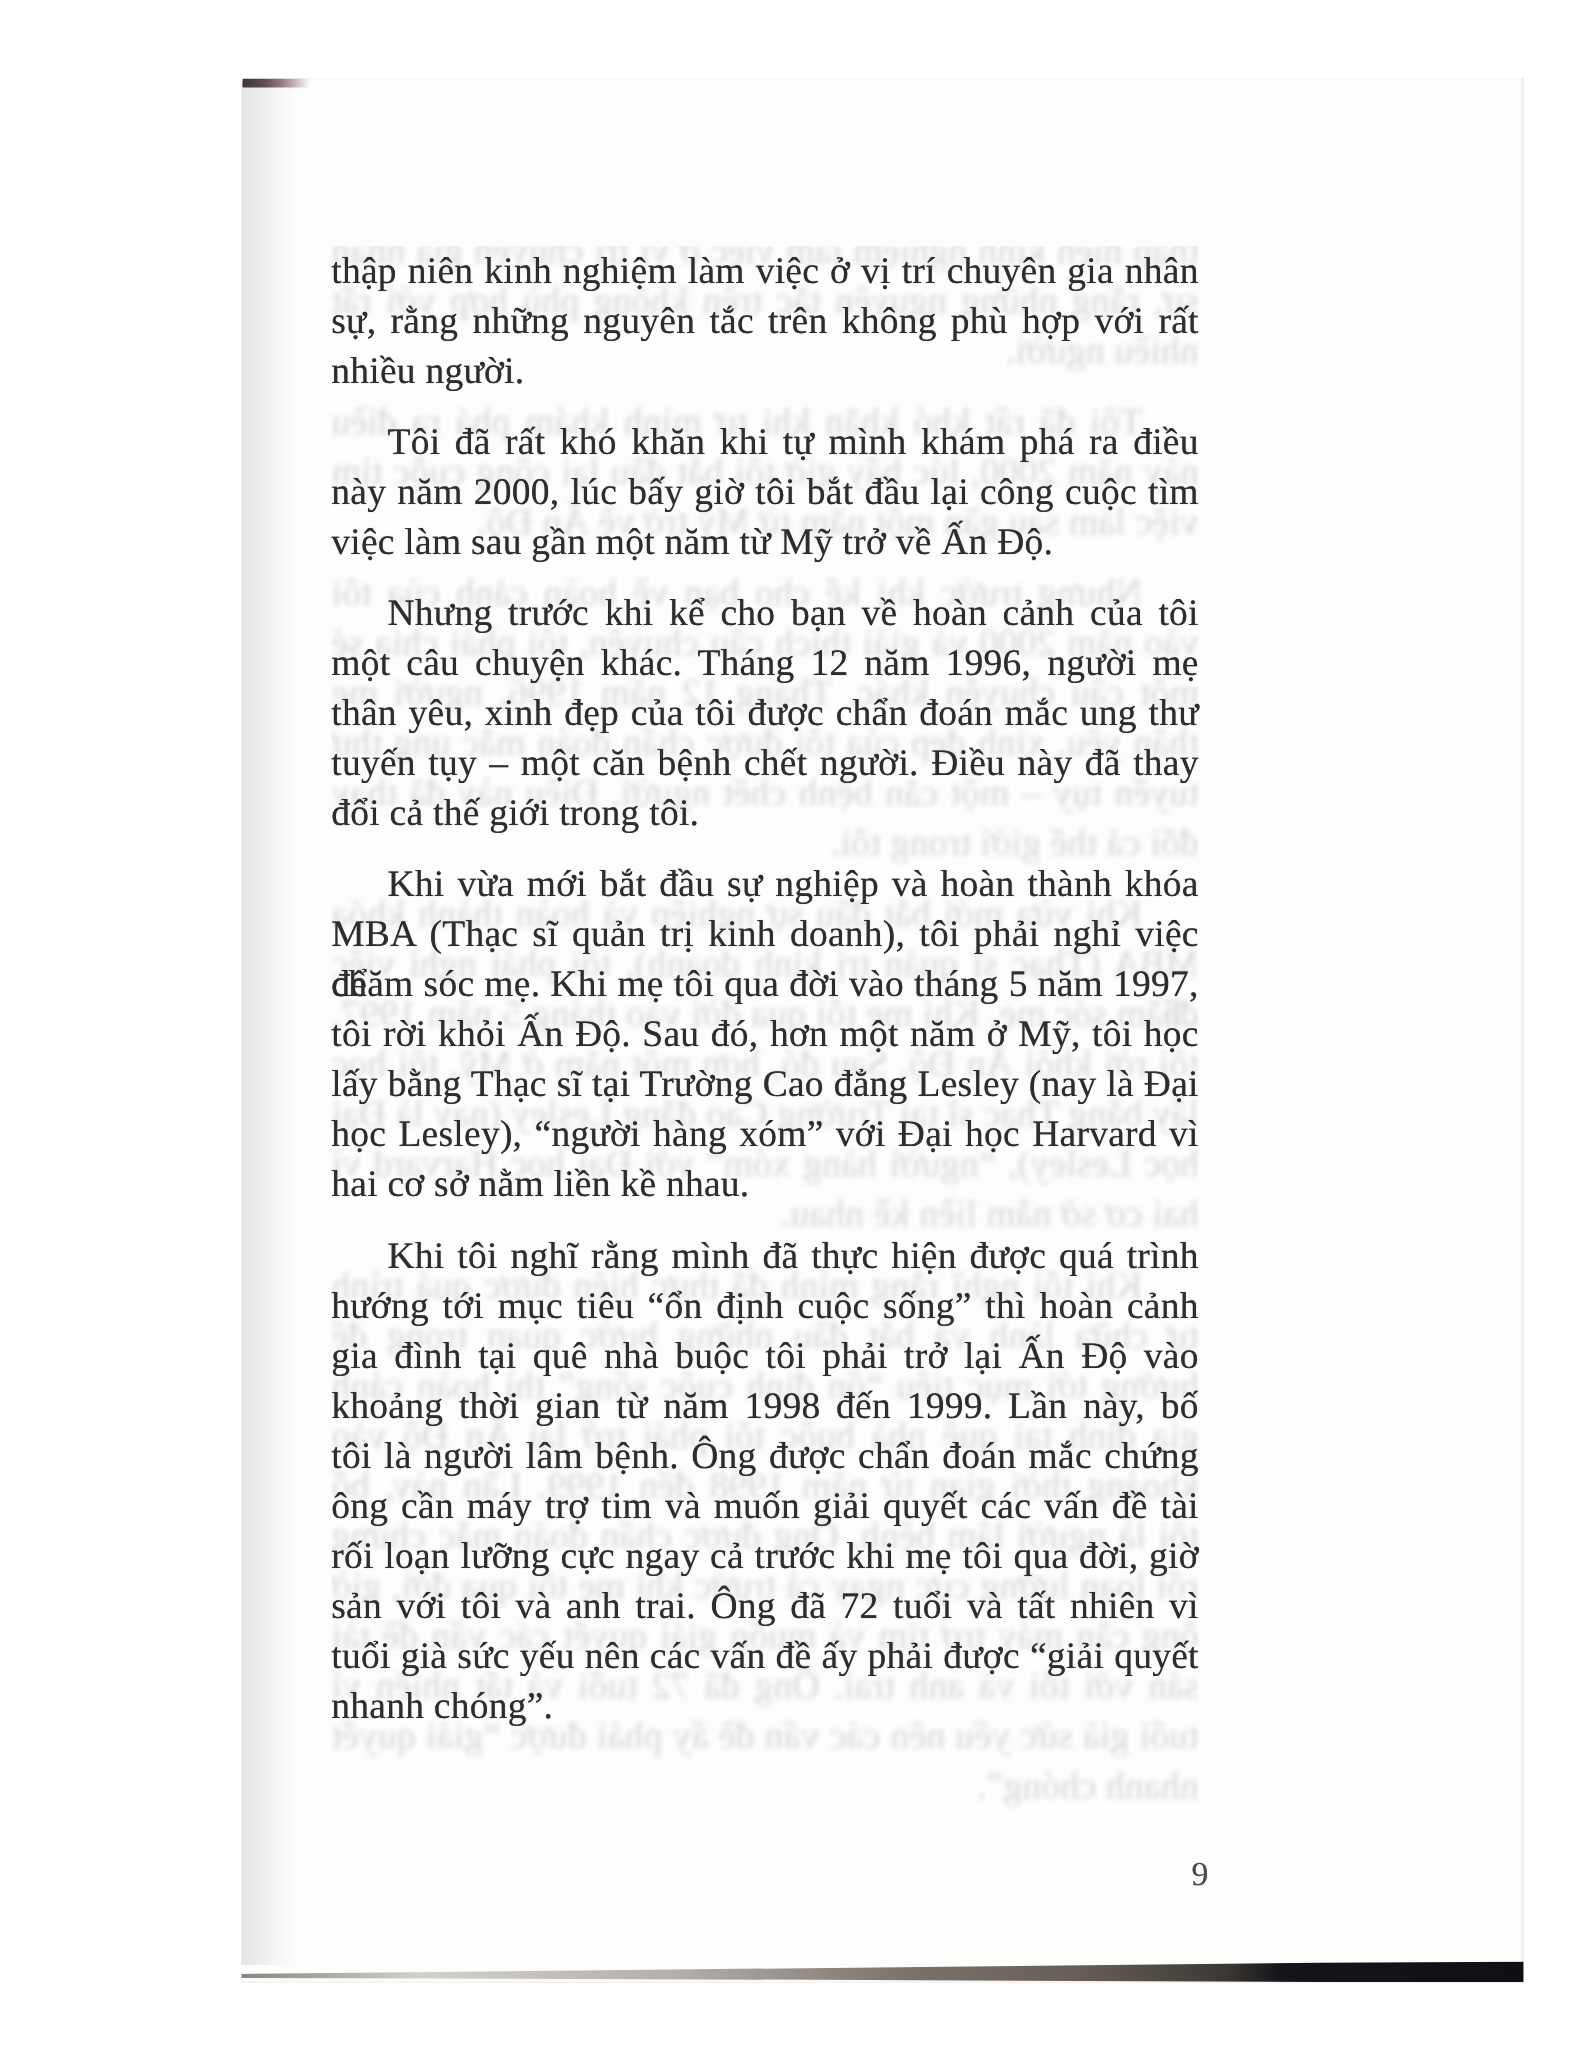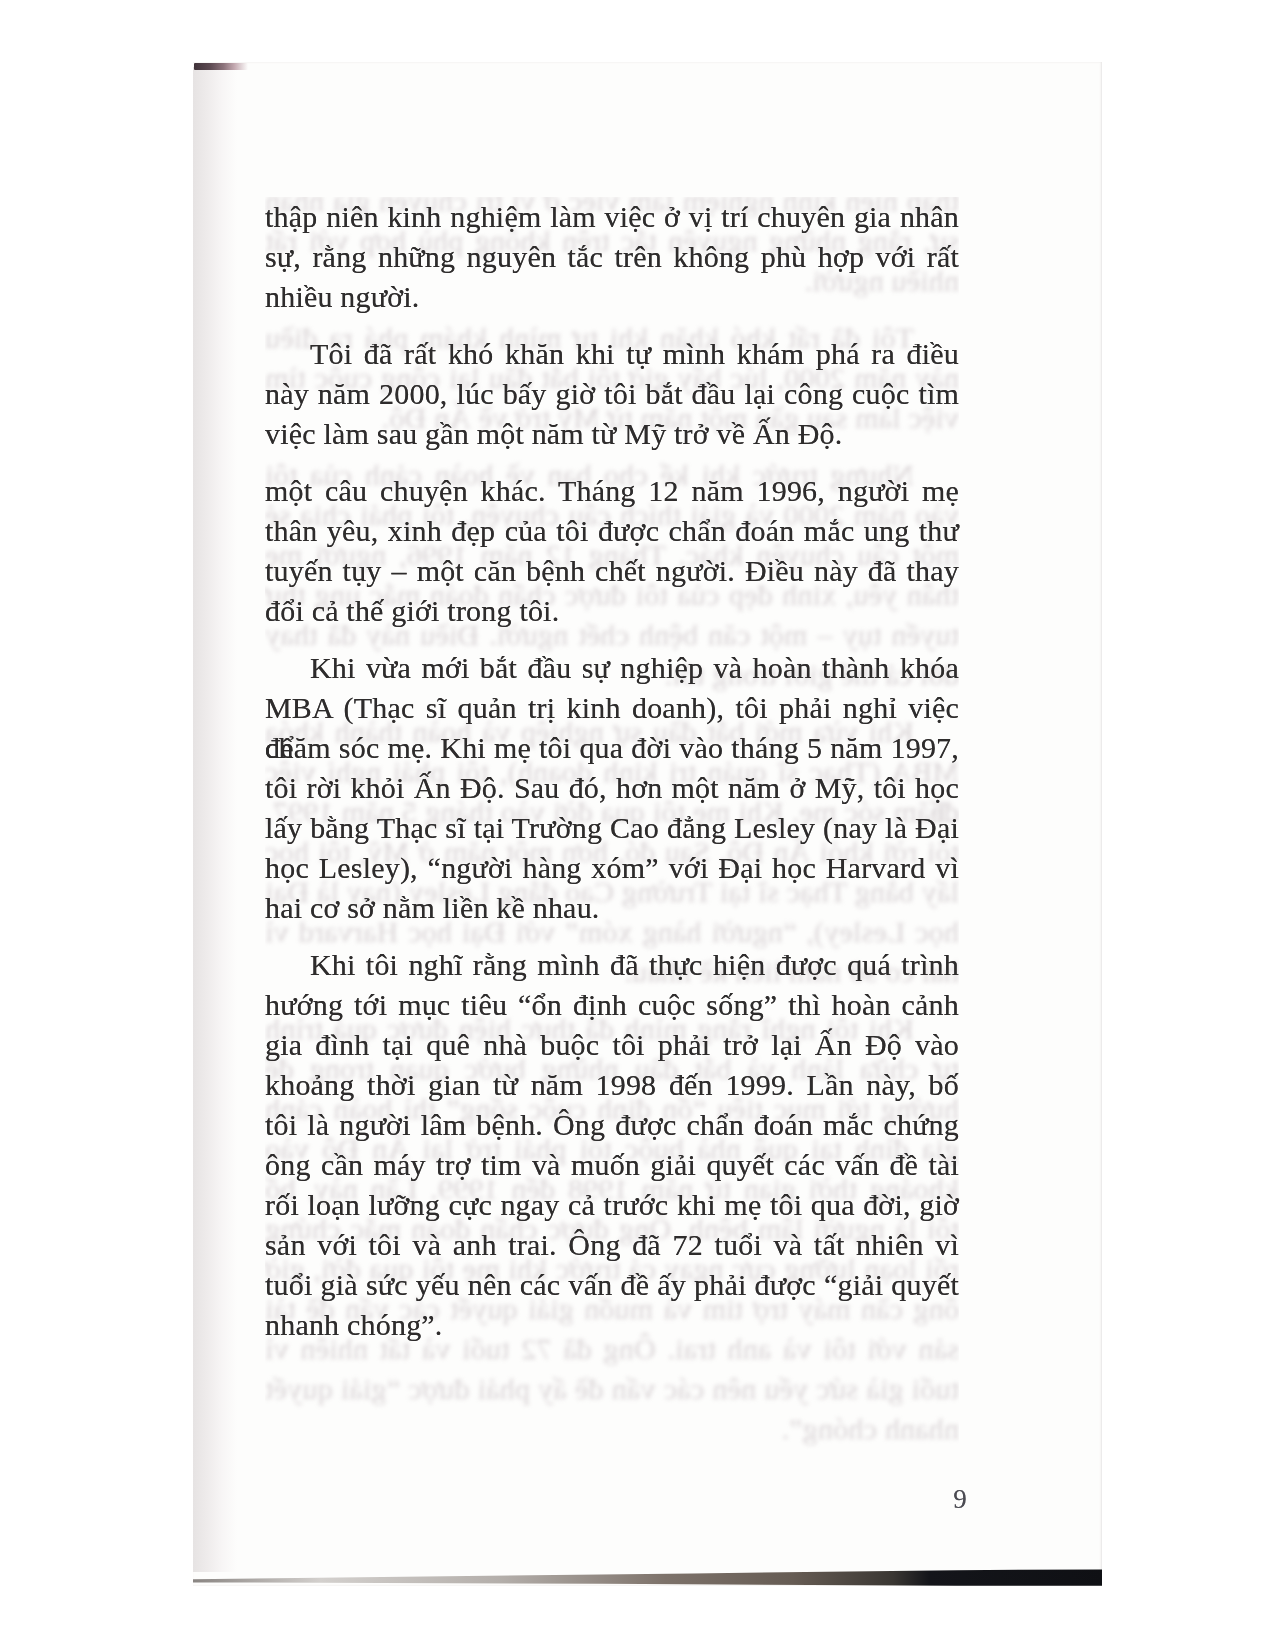--- a/index.html
+++ b/index.html
@@ -13,25 +13,24 @@
   }
   :root {
     --ink: #2e2c2c;
     --ghost-ink: #b6abb0;
     --paper: #fdfdfc;
   }
   .scan {
     position: absolute;
     left: 193px;
     top: 62px;
-    width: 886px;
+    width: 1026px;
     height: 1524px;
     background: var(--paper);
     box-shadow: inset -1px 0 2px rgba(205,200,200,0.45);
-    padding-left: 23px;
   }
   .edge-left {
     position: absolute;
     left: 0;
     top: 5px;
     bottom: 14px;
     width: 44px;
     background: linear-gradient(to right,
       #e6e3e3 0%, #efecec 35%, #f7f5f5 65%, rgba(255,255,255,0) 100%);
   }
@@ -171,20 +170,21 @@
         <div class="text-line">thập niên kinh nghiệm làm việc ở vị trí chuyên gia nhân</div>
         <div class="text-line">sự, rằng những nguyên tắc trên không phù hợp với rất</div>
         <div class="text-line last">nhiều người.</div>
       </div>
       <div class="paragraph">
         <div class="text-line indent">Tôi đã rất khó khăn khi tự mình khám phá ra điều</div>
         <div class="text-line">này năm 2000, lúc bấy giờ tôi bắt đầu lại công cuộc tìm</div>
         <div class="text-line last">việc làm sau gần một năm từ Mỹ trở về Ấn Độ.</div>
       </div>
       <div class="paragraph">
+        <div class="text-line indent">Nhưng trước khi kể cho bạn về hoàn cảnh của tôi</div>
         <div class="text-line">một câu chuyện khác. Tháng 12 năm 1996, người mẹ</div>
         <div class="text-line">thân yêu, xinh đẹp của tôi được chẩn đoán mắc ung thư</div>
         <div class="text-line">tuyến tụy – một căn bệnh chết người. Điều này đã thay</div>
         <div class="text-line last">đổi cả thế giới trong tôi.</div>
       </div>
       <div class="paragraph">
         <div class="text-line indent">Khi vừa mới bắt đầu sự nghiệp và hoàn thành khóa</div>
         <div class="text-line">MBA (Thạc sĩ quản trị kinh doanh), tôi phải nghỉ việc để</div>
         <div class="text-line">chăm sóc mẹ. Khi mẹ tôi qua đời vào tháng 5 năm 1997,</div>
         <div class="text-line">tôi rời khỏi Ấn Độ. Sau đó, hơn một năm ở Mỹ, tôi học</div>

